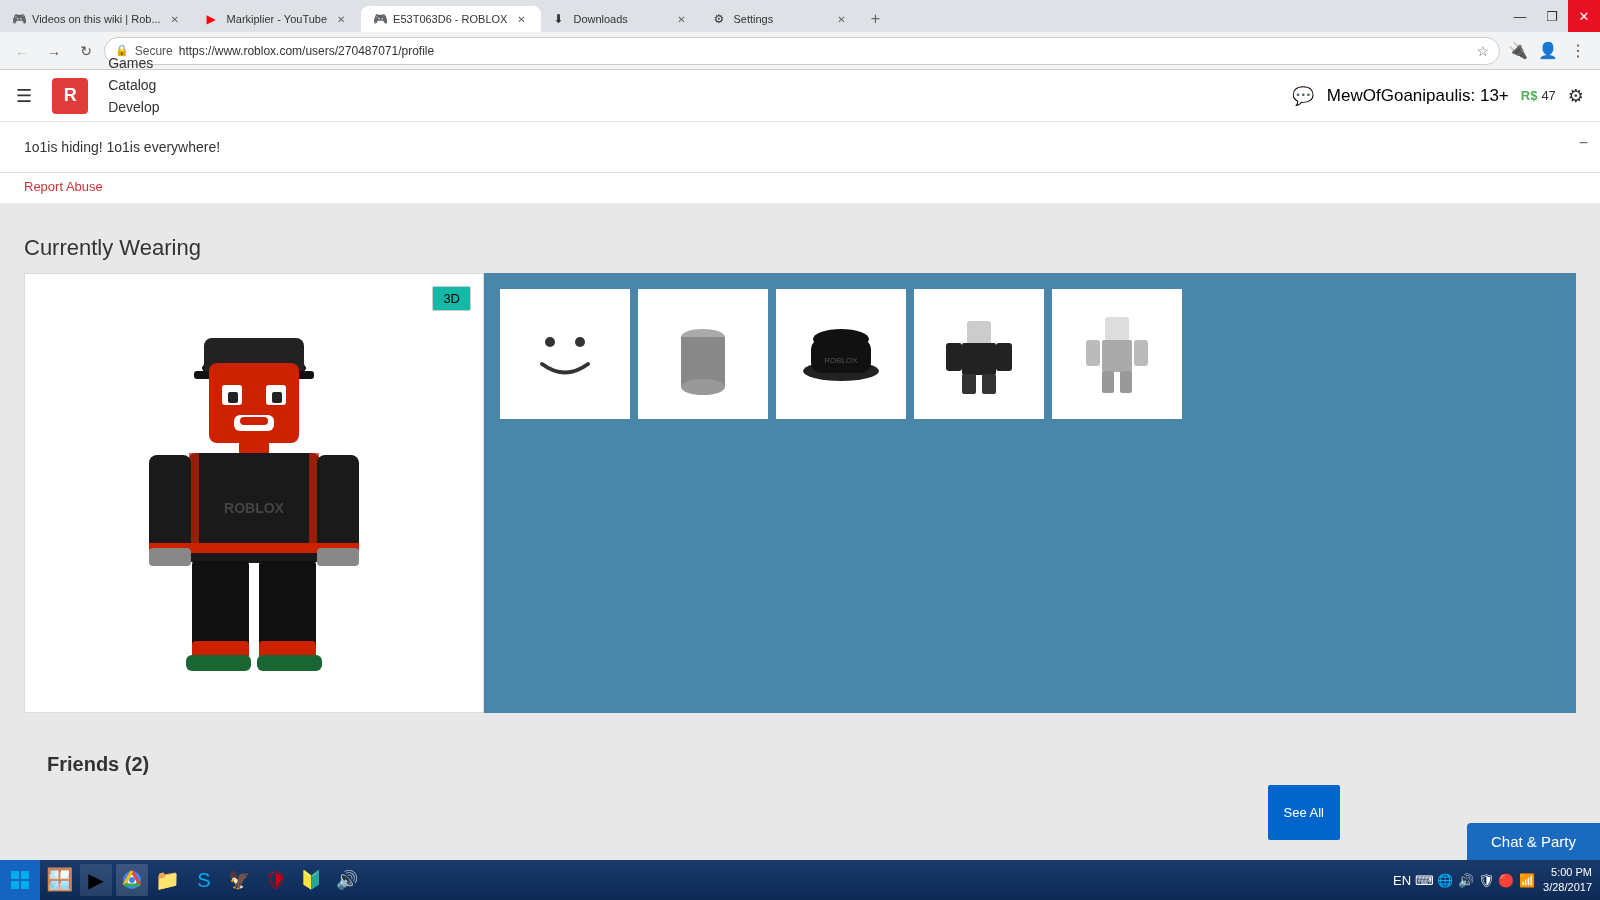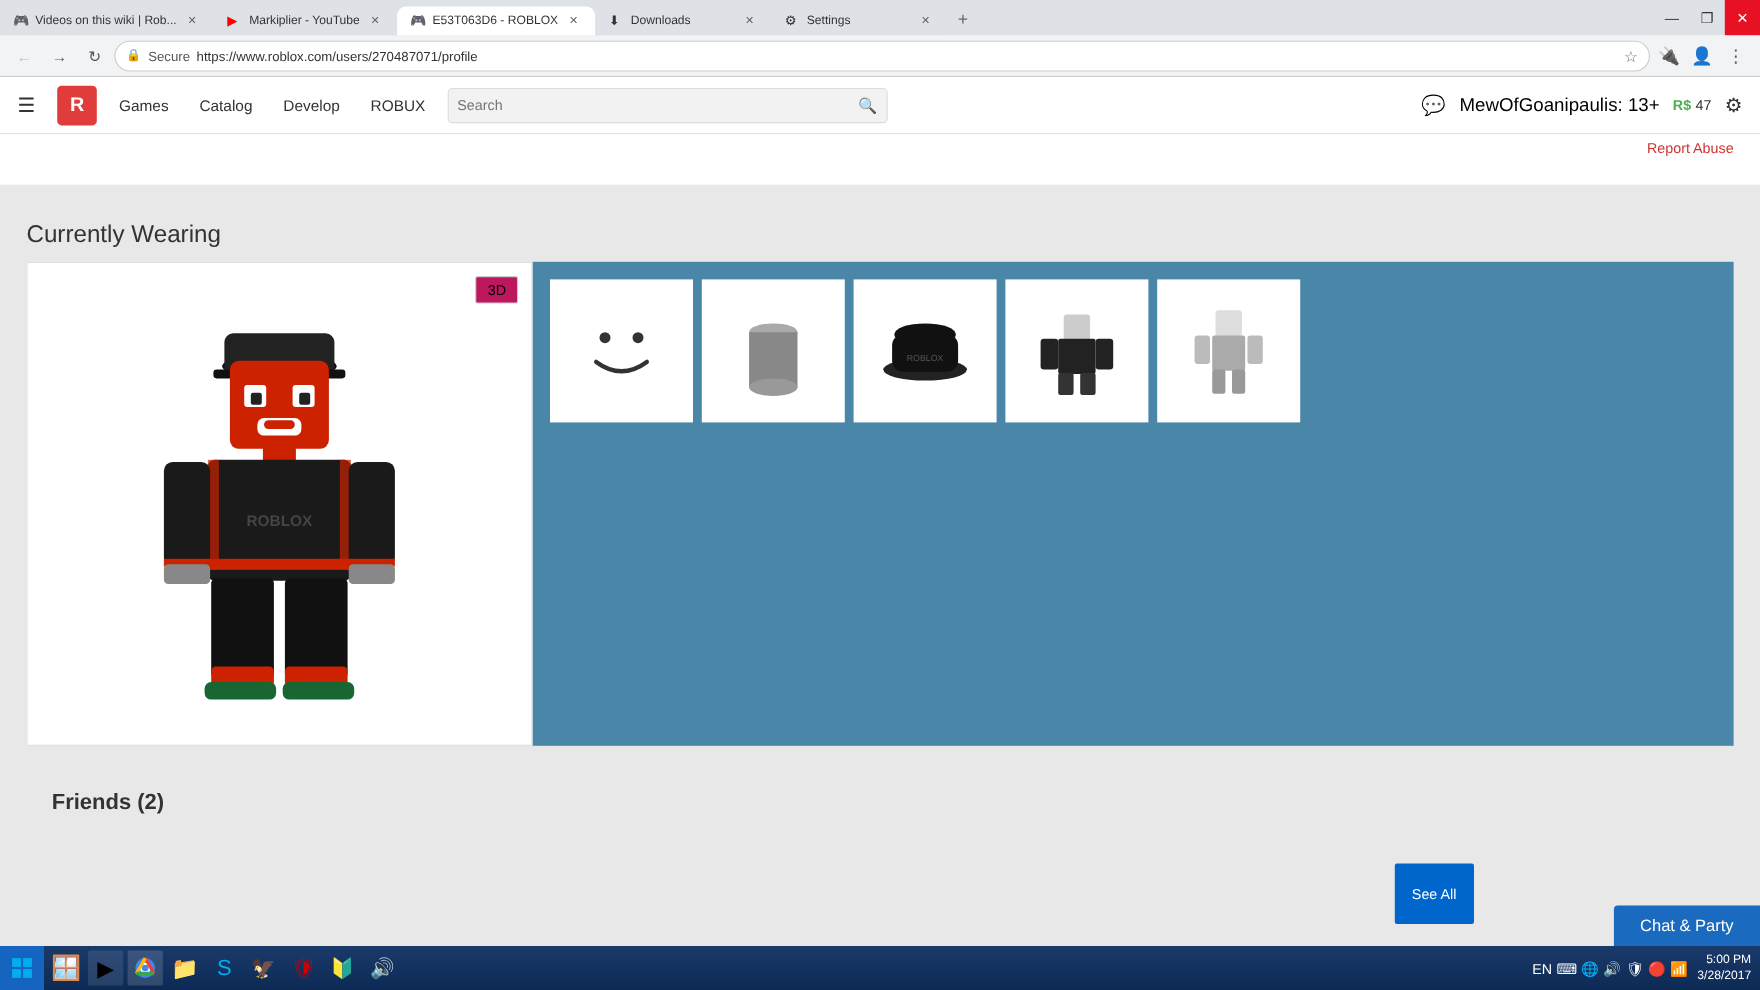--- a/index.html
+++ b/index.html
@@ -18,51 +18,51 @@
     .address-bar { flex: 1; display: flex; align-items: center; background: #fff; border: 1px solid #ccc; border-radius: 16px; height: 28px; padding: 0 10px; font-size: 12px; gap: 6px; }
     .address-lock { color: #4caf50; font-size: 11px; }
     .address-text { flex: 1; color: #333; font-size: 12px; }
     .nav-right-icons { display: flex; gap: 2px; align-items: center; }
 
     
     .roblox-header { background: #fff; height: 52px; display: flex; align-items: center; padding: 0 16px; gap: 20px; border-bottom: 1px solid #e0e0e0; }
     .hamburger { font-size: 18px; cursor: pointer; color: #333; }
     .roblox-logo { width: 36px; height: 36px; background: #e03c3c; display: flex; align-items: center; justify-content: center; border-radius: 4px; }
     .roblox-logo-inner { color: white; font-weight: bold; font-size: 18px; }
-    .nav-links { display: flex; gap: 28px; }
+    .nav-links { display: flex; gap: 6px; flex-direction: column; }
     .nav-link { font-size: 14px; color: #333; cursor: pointer; font-weight: 500; }
     .search-bar { flex: 1; max-width: 400px; display: flex; align-items: center; background: #f2f2f2; border: 1px solid #ddd; border-radius: 4px; height: 32px; padding: 0 8px; gap: 6px; }
     .search-input { flex: 1; border: none; background: none; font-size: 13px; outline: none; color: #333; }
     .search-btn { background: none; border: none; cursor: pointer; color: #666; font-size: 14px; }
     .header-right { display: flex; align-items: center; gap: 12px; margin-left: auto; }
     .username-display { font-size: 17px; color: #000000; cursor: pointer; }
     .chat-icon-btn { font-size: 18px; color: #333; cursor: pointer; }
     .robux-display { display: flex; align-items: center; gap: 4px; font-size: 13px; color: #333; cursor: pointer; }
     .robux-icon { color: #4caf50; font-weight: bold; }
     .settings-btn { font-size: 18px; cursor: pointer; color: #333; }
 
     
     .page-content { background: #e8e8e8; min-height: calc(900px - 32px - 38px - 52px); position: relative; }
 
     
     .bio-section { background: #fff; margin: 0; padding: 16px 24px; border-bottom: 1px solid #ddd; position: relative; }
     .bio-text { font-size: 14px; color: #333; font-family: 'Segoe UI', Arial; }
     .bio-collapse { position: absolute; right: 12px; top: 12px; font-size: 16px; color: #666; cursor: pointer; }
-    .report-abuse { text-align: right; padding: 4px 24px 24px; background: #fff; }
+    .report-abuse { text-align: left; padding: 4px 24px 8px; background: #fff; }
     .report-link { color: #cc3333; font-size: 13px; cursor: pointer; text-decoration: none; }
 
     
     .section-container { background: #e8e8e8; padding: 32px 24px; }
     .section-title { font-size: 22px; color: #333; font-weight: 400; margin-bottom: 12px; font-family: 'Segoe UI', Arial; }
 
     .wearing-container { display: flex; gap: 0; }
 
     
     .avatar-preview { background: #fff; width: 460px; min-height: 440px; position: relative; display: flex; align-items: center; justify-content: center; border: 1px solid #ddd; }
-    .btn-3d { position: absolute; top: 12px; right: 12px; background: #be185d; border: 1px solid #ccc; padding: 4px 10px; font-size: 13px; cursor: pointer; border-radius: 2px; }
+    .btn-3d { position: absolute; top: 12px; right: 12px; background: #14b8a6; border: 1px solid #ccc; padding: 4px 10px; font-size: 13px; cursor: pointer; border-radius: 2px; }
 
     
     .avatar-drawing { width: 300px; height: 380px; }
 
     
     .items-panel { background: #4a86a8; flex: 1; padding: 16px; display: flex; flex-wrap: wrap; gap: 8px; align-content: flex-start; }
     .item-card { background: #fff; width: 130px; height: 130px; display: flex; align-items: center; justify-content: center; cursor: pointer; border: 2px solid transparent; }
     .item-img-placeholder { width: 100px; height: 100px; display: flex; align-items: center; justify-content: center; }
 
     
@@ -144,37 +144,37 @@
   <span class="hamburger">☰</span>
   <div class="roblox-logo">
     <span class="roblox-logo-inner">R</span>
   </div>
   <div class="nav-links">
     <span class="nav-link">Games</span>
     <span class="nav-link">Catalog</span>
     <span class="nav-link">Develop</span>
     <span class="nav-link">ROBUX</span>
   </div>
-  <div class="search-bar">
-    <input class="search-input" type="text" placeholder="Search" style="">
-    <button class="search-btn">🔍</button>
-  </div>
   <div class="header-right">
     <span class="chat-icon-btn">💬</span>
     <span class="username-display">MewOfGoanipaulis: 13+</span>
     <div class="robux-display">
       <span class="robux-icon">R$</span>
       <span>47</span>
     </div>
     <span class="settings-btn">⚙</span>
   </div>
 </div>
 
 <div class="page-content">
 
+  <div class="bio-section">
+    <span class="bio-text">1o1is hiding! 1o1is everywhere!</span>
+    <span class="bio-collapse">−</span>
+  </div>
   <div class="report-abuse">
     <a class="report-link">Report Abuse</a>
   </div>
 
   <div class="section-container">
     <h2 class="section-title">Currently Wearing</h2>
 
     <div class="wearing-container">
 
       <div class="avatar-preview">

